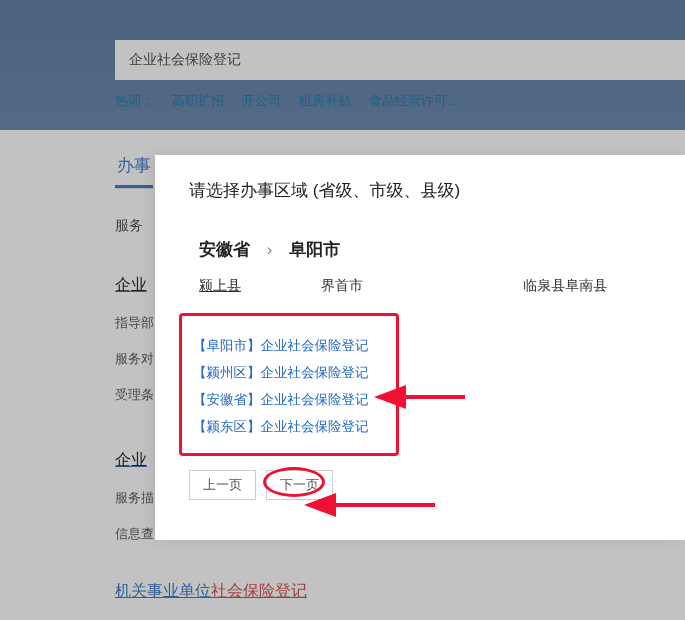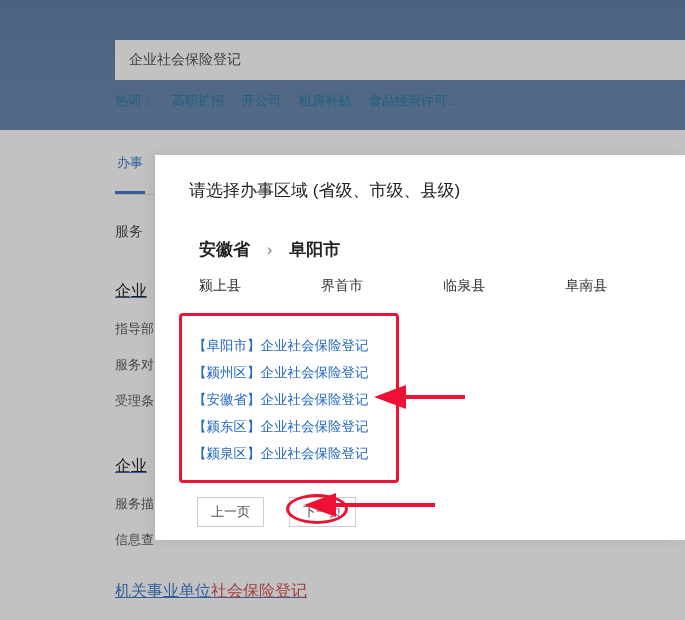--- a/index.html
+++ b/index.html
@@ -58,22 +58,22 @@
       padding: 20px 0 0 115px;
     }
     .tab-row {
       border-bottom: 1px solid #ddd;
       padding-bottom: 0;
     }
     .tab-active {
       display: inline-block;
       border-bottom: 3px solid #2268c3;
       color: #2268c3;
-      font-size: 13px;
-      padding: 4px 2px 19px;
+      font-size: 17px;
+      padding: 4px 2px 8px;
     }
     .filter-row {
       margin-top: 28px;
       font-size: 14px;
       color: #333;
     }
     .result-title {
       margin-top: 40px;
       font-size: 16px;
     }
@@ -117,42 +117,42 @@
     }
     .breadcrumb .sep { color: #888; font-weight: 400; margin: 0 12px; }
     .county-row {
       display: flex;
       font-size: 14px;
       color: #333;
       padding-left: 10px;
       gap: 0;
       margin-bottom: 18px;
     }
-    .county-row span:nth-child(1){ width: 128px; }
+    .county-row span:nth-child(1){ width: 128px; text-decoration: underline; }
     .county-row span:nth-child(2){ width: 128px; }
-    .county-row span:nth-child(3){ width: 128px; }
+    .county-row span:nth-child(3){ width: 128px; text-align: right; }
     .county-row span:nth-child(4){ width: 90px; }
     .result-box {
       border: 3px solid #e13;
       border-radius: 4px;
       padding: 12px 11px 8px;
       width: 220px;
       margin-left: -10px;
     }
     .result-item {
       color: #2268c3;
       font-size: 13.5px;
       margin: 9px 0;
       cursor: pointer;
     }
     .pager {
       margin-top: 14px;
-      margin-left: 8px;
-      display: flex;
-      gap: 25px;
+      margin-left: 0px;
+      display: flex;
+      gap: 10px;
       align-items: flex-start;
     }
     .pg-btn {
       border: 1px solid #ccc;
       background: #fff;
       padding: 5px 13px;
       font-size: 13px;
       color: #555;
       cursor: pointer;
     }
@@ -239,23 +239,20 @@
       <span>【阜阳市】</span><span>企业社会保险登记</span>
     </div>
     <div class="result-item">
       <span>【颍州区】</span><span>企业社会保险登记</span>
     </div>
     <div class="result-item">
       <span>【安徽省】</span><span>企业社会保险登记</span>
     </div>
     <div class="result-item">
       <span>【颍东区】</span><span>企业社会保险登记</span>
-    </div>
-    <div class="result-item">
-      <span>【颍泉区】</span><span>企业社会保险登记</span>
     </div>
   </div>
 
   <div class="pager">
     <button class="pg-btn">上一页</button>
     <div style="position:relative; display:inline-block;">
       <button class="pg-btn">下一页</button>
       <div class="pg-next-circle" style="left:-3px; top:-3px;"></div>
     </div>
   </div>

